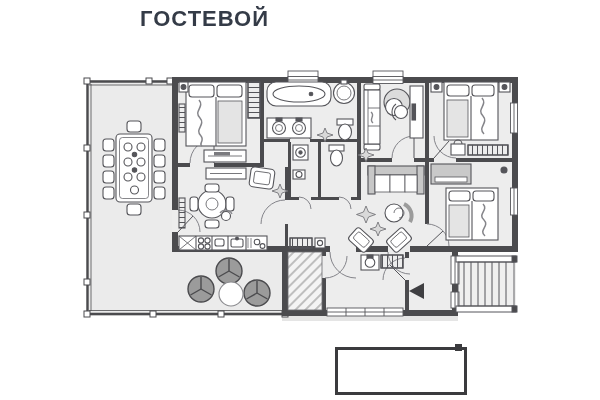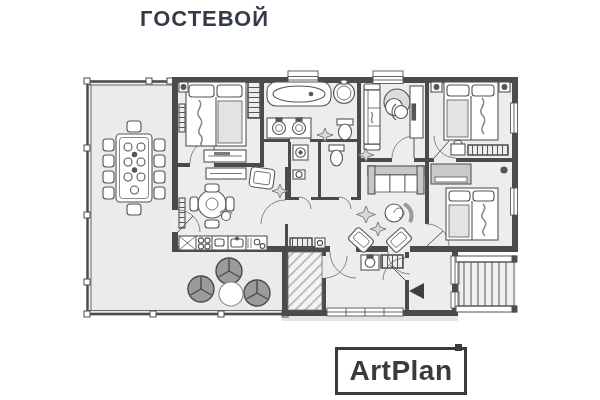--- a/index.html
+++ b/index.html
@@ -448,17 +448,16 @@
         <line x1="485" y1="262" x2="485" y2="306"></line>
       <line x1="492" y1="262" x2="492" y2="306"></line>
         <line x1="499" y1="262" x2="499" y2="306"></line>
       <line x1="506" y1="262" x2="506" y2="306"></line>
       <rect x="512" y="256" width="5" height="6" fill="#4b4b4e"></rect>
       <rect x="512" y="306" width="5" height="6" fill="#4b4b4e"></rect>
     </g>
   </svg>
 
   <div id="logo">
-    <span>ArtPlan</span>
     <span class="corner"></span>
   </div>
 
 </div>
 
 </body></html>

